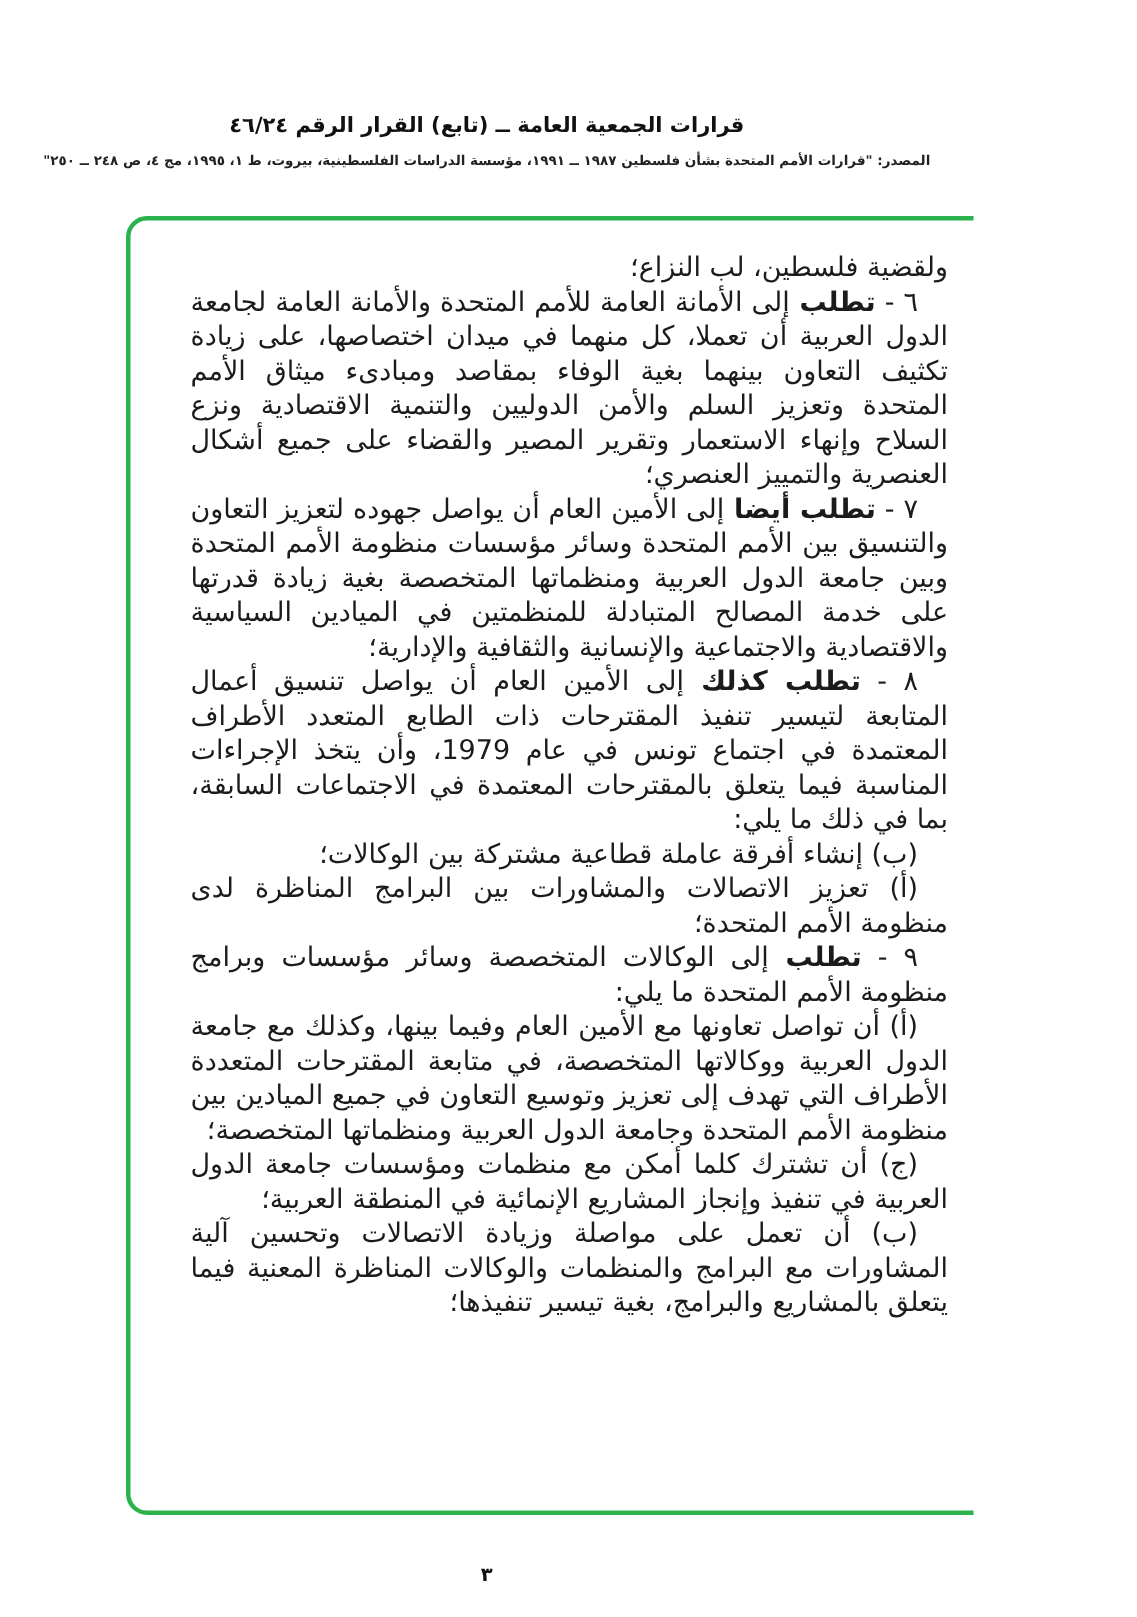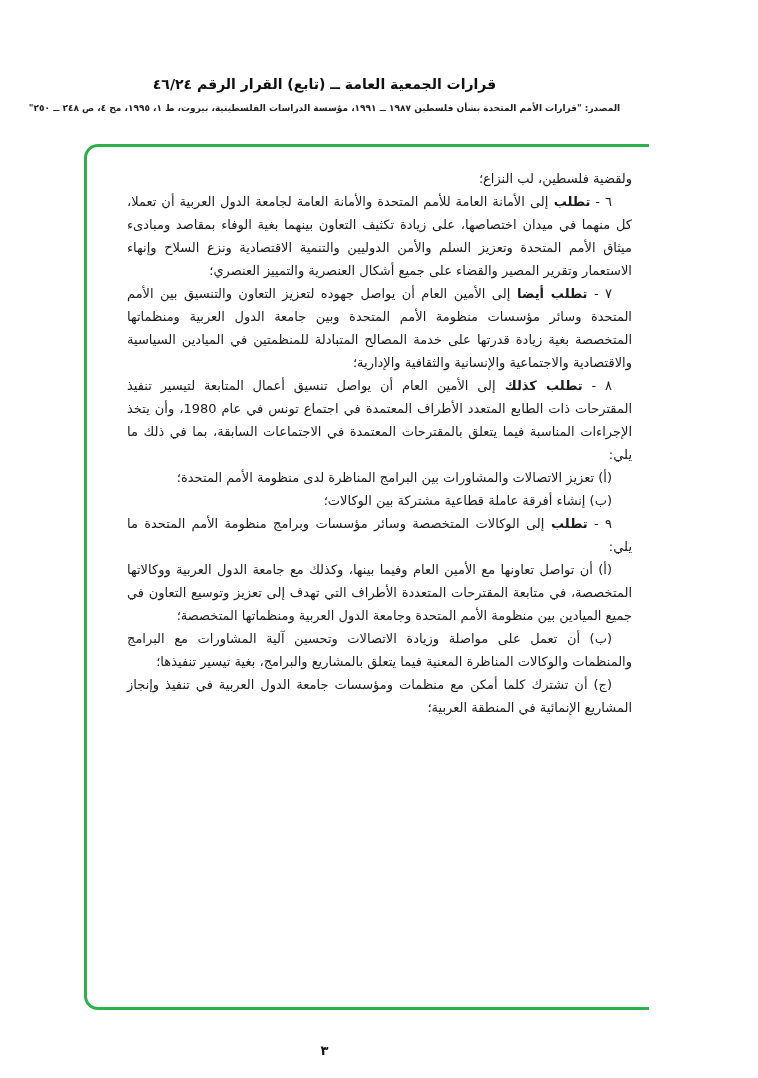--- a/index.html
+++ b/index.html
@@ -44,21 +44,21 @@
     width: 597px;
     height: 866px;
     box-sizing: border-box;
     border: 3px solid #2bb24c;
     border-radius: 14px;
     padding: 20px 46px 10px 40px;
   }
   .body-text {
     direction: rtl;
     text-align: justify;
-    font-size: 13px;
+    font-size: 18px;
     line-height: 23px;
     color: #1b1b1b;
   }
   p.para {
     margin: 0;
     text-indent: 20px;
   }
   p.cont {
     text-indent: 0;
   }
@@ -88,33 +88,33 @@
 
   <div class="green-box">
     <div class="body-text">
 
       <p class="para cont"><span>ولقضية فلسطين، لب النزاع؛</span></p>
 
       <p class="para"><span>٦ - </span><span class="lead">تطلب </span><span>إلى الأمانة العامة للأمم المتحدة والأمانة العامة لجامعة الدول العربية أن تعملا، كل منهما في ميدان اختصاصها، على زيادة تكثيف التعاون بينهما بغية الوفاء بمقاصد ومبادىء ميثاق الأمم المتحدة وتعزيز السلم والأمن الدوليين والتنمية الاقتصادية ونزع السلاح وإنهاء الاستعمار وتقرير المصير والقضاء على جميع أشكال العنصرية والتمييز العنصري؛</span></p>
 
       <p class="para"><span>٧ - </span><span class="lead">تطلب أيضا </span><span>إلى الأمين العام أن يواصل جهوده لتعزيز التعاون والتنسيق بين الأمم المتحدة وسائر مؤسسات منظومة الأمم المتحدة وبين جامعة الدول العربية ومنظماتها المتخصصة بغية زيادة قدرتها على خدمة المصالح المتبادلة للمنظمتين في الميادين السياسية والاقتصادية والاجتماعية والإنسانية والثقافية والإدارية؛</span></p>
 
-      <p class="para"><span>٨ - </span><span class="lead">تطلب كذلك </span><span>إلى الأمين العام أن يواصل تنسيق أعمال المتابعة لتيسير تنفيذ المقترحات ذات الطابع المتعدد الأطراف المعتمدة في اجتماع تونس في عام 1980، وأن يتخذ الإجراءات المناسبة فيما يتعلق بالمقترحات المعتمدة في الاجتماعات السابقة، بما في ذلك ما يلي:</span></p>
+      <p class="para"><span>٨ - </span><span class="lead">تطلب كذلك </span><span>إلى الأمين العام أن يواصل تنسيق أعمال المتابعة لتيسير تنفيذ المقترحات ذات الطابع المتعدد الأطراف المعتمدة في اجتماع تونس في عام 1979، وأن يتخذ الإجراءات المناسبة فيما يتعلق بالمقترحات المعتمدة في الاجتماعات السابقة، بما في ذلك ما يلي:</span></p>
+
+      <p class="para"><span>(ب) </span><span>إنشاء أفرقة عاملة قطاعية مشتركة بين الوكالات؛</span></p>
 
       <p class="para"><span>(أ) </span><span>تعزيز الاتصالات والمشاورات بين البرامج المناظرة لدى منظومة الأمم المتحدة؛</span></p>
-
-      <p class="para"><span>(ب) </span><span>إنشاء أفرقة عاملة قطاعية مشتركة بين الوكالات؛</span></p>
 
       <p class="para"><span>٩ - </span><span class="lead">تطلب </span><span>إلى الوكالات المتخصصة وسائر مؤسسات وبرامج منظومة الأمم المتحدة ما يلي:</span></p>
 
       <p class="para"><span>(أ) </span><span>أن تواصل تعاونها مع الأمين العام وفيما بينها، وكذلك مع جامعة الدول العربية ووكالاتها المتخصصة، في متابعة المقترحات المتعددة الأطراف التي تهدف إلى تعزيز وتوسيع التعاون في جميع الميادين بين منظومة الأمم المتحدة وجامعة الدول العربية ومنظماتها المتخصصة؛</span></p>
 
+      <p class="para"><span>(ج) </span><span>أن تشترك كلما أمكن مع منظمات ومؤسسات جامعة الدول العربية في تنفيذ وإنجاز المشاريع الإنمائية في المنطقة العربية؛</span></p>
+
       <p class="para"><span>(ب) </span><span>أن تعمل على مواصلة وزيادة الاتصالات وتحسين آلية المشاورات مع البرامج والمنظمات والوكالات المناظرة المعنية فيما يتعلق بالمشاريع والبرامج، بغية تيسير تنفيذها؛</span></p>
-
-      <p class="para"><span>(ج) </span><span>أن تشترك كلما أمكن مع منظمات ومؤسسات جامعة الدول العربية في تنفيذ وإنجاز المشاريع الإنمائية في المنطقة العربية؛</span></p>
 
 
     </div>
   </div>
 
   <div class="page-number">٣</div>
 
 </div>
 
 </body></html>

